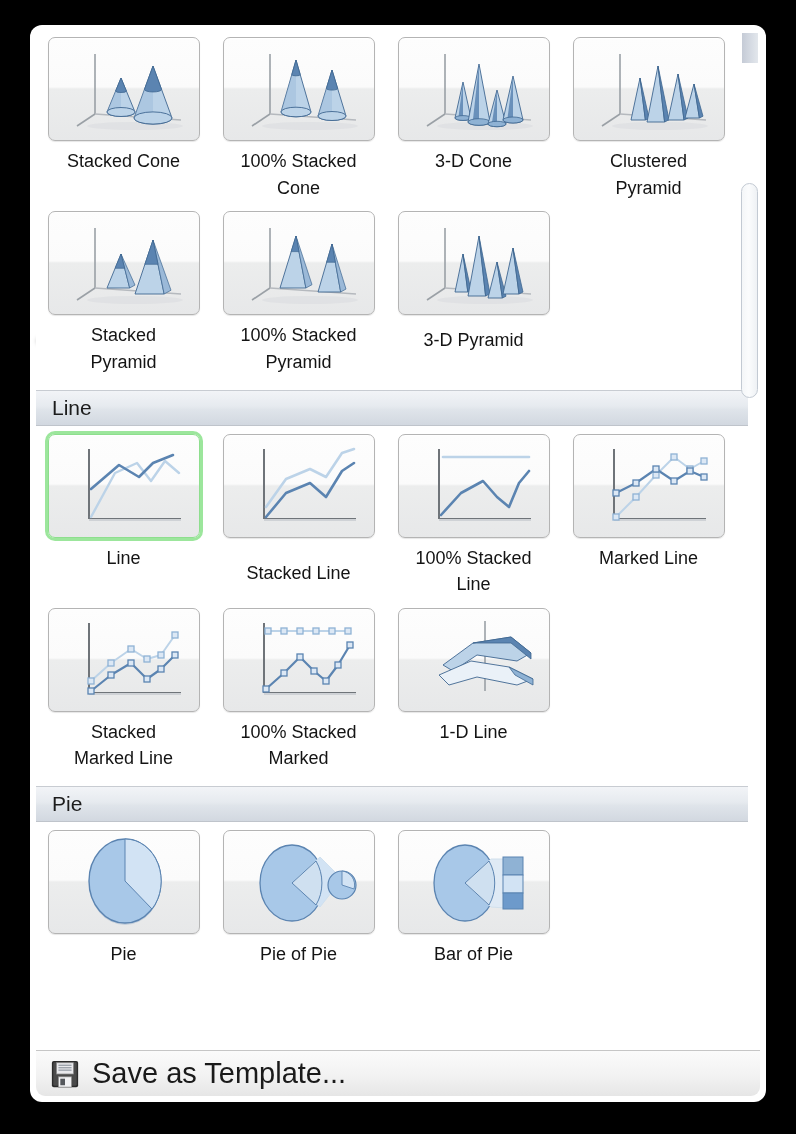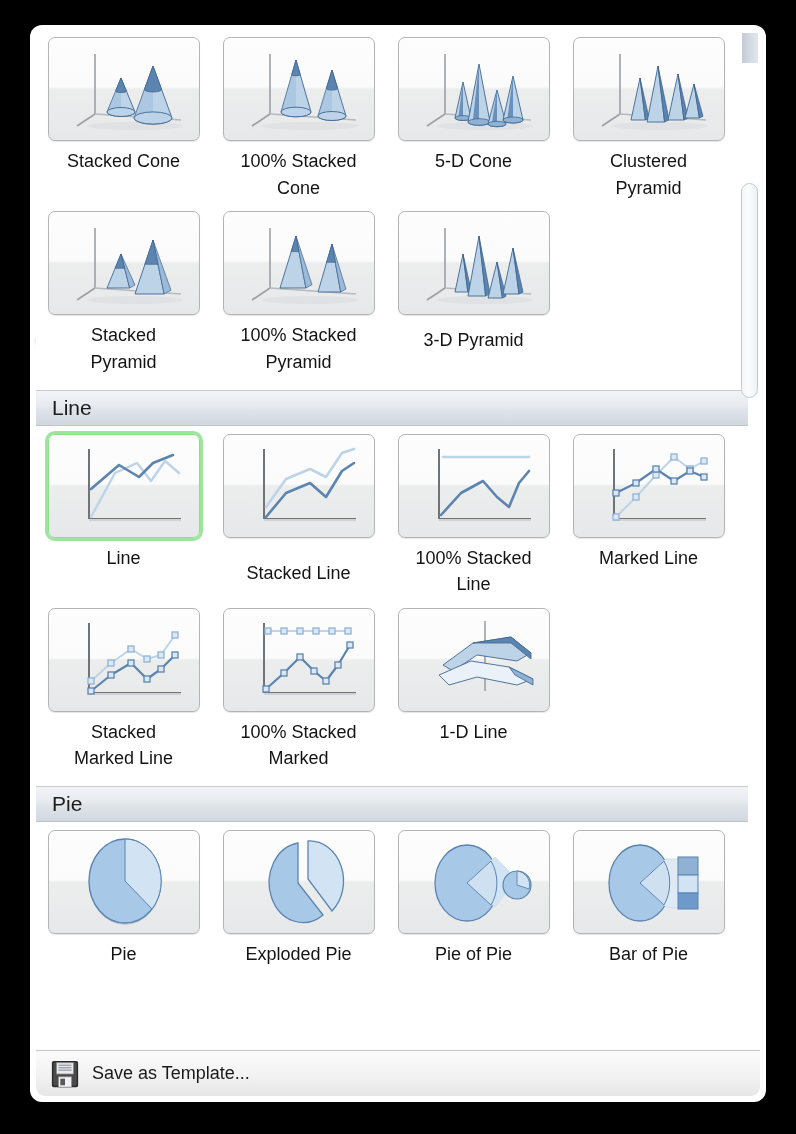--- a/index.html
+++ b/index.html
@@ -150,21 +150,21 @@
     background: linear-gradient(to bottom, #fbfbfb 0%, #f2f2f2 55%, #e6e6e6 100%);
     border-top: 1px solid #c6c6c6;
     border-radius: 0 0 9px 9px;
     display: flex;
     align-items: center;
     padding-left: 14px;
     cursor: default;
   }
   #footer-label {
     margin-left: 12px;
-    font-size: 18px;
+    font-size: 29px;
     color: #1a1a1a;
   }
   .floppy { width: 30px; height: 30px; display: block; }
 </style>
 </head>
 <body>
 
 <div id="popover">
 
   <div id="callout-arrow"></div>
@@ -226,21 +226,21 @@
           <path d="M80 26 L73.95 82 L80 84 Z" fill="#5b84b1" opacity="0.85"></path>
           <ellipse cx="80" cy="84" rx="11" ry="3.3" fill="#8fb2d4" stroke="#3f6791" stroke-width="0.8"></ellipse>
                 <path d="M98 52 L89 86 A9 2.6999999999999997 0 0 0 107 86 Z" fill="#bcd3e8" stroke="#3f6791" stroke-width="0.9"></path>
           <path d="M98 52 L93.05 84 L98 86 Z" fill="#5b84b1" opacity="0.85"></path>
           <ellipse cx="98" cy="86" rx="9" ry="2.6999999999999997" fill="#8fb2d4" stroke="#3f6791" stroke-width="0.8"></ellipse>
                 <path d="M114 38 L104 82 A10 3 0 0 0 124 82 Z" fill="#bcd3e8" stroke="#3f6791" stroke-width="0.9"></path>
           <path d="M114 38 L108.5 80 L114 82 Z" fill="#5b84b1" opacity="0.85"></path>
           <ellipse cx="114" cy="82" rx="10" ry="3" fill="#8fb2d4" stroke="#3f6791" stroke-width="0.8"></ellipse>
               </svg>
             </div>
-            <div class="tile-label" style="white-space: pre-line;">5-D Cone</div>
+            <div class="tile-label" style="white-space: pre-line;">3-D Cone</div>
           </div>
           <div class="tile">
             <div class="thumb">
               <svg viewBox="0 0 152 104" xmlns="http://www.w3.org/2000/svg">
                 <line x1="46" y1="16" x2="46" y2="76" stroke="#9aa0a6" stroke-width="1.6"></line>
           <line x1="46" y1="76" x2="28" y2="88" stroke="#9aa0a6" stroke-width="1.6"></line>
           <line x1="46" y1="76" x2="132" y2="82" stroke="#b5b9be" stroke-width="1.4"></line>
                 <ellipse cx="86" cy="88" rx="48" ry="4" fill="#d8dade" opacity="0.55"></ellipse>
                 <path d="M66 40 L57 82 L71.4 82 Z" fill="#bcd3e8" stroke="#3f6791" stroke-width="0.9"></path>
           <path d="M66 40 L71.4 82 L75 80.2 Z" fill="#5b84b1" stroke="#3f6791" stroke-width="0.8"></path>
@@ -450,29 +450,20 @@
                 <ellipse cx="76" cy="52" rx="36" ry="42" fill="#5b84b1" opacity="0.25"></ellipse>
       <ellipse cx="76" cy="50" rx="36" ry="42" fill="#a8c8e8" stroke="#5b84b1" stroke-width="1.4"></ellipse>
       <path d="M76 50 L76 8 A36 42 0 0 1 103 78 Z" fill="#d2e3f4" stroke="#5b84b1" stroke-width="1"></path>
               </svg>
             </div>
             <div class="tile-label" style="white-space: pre-line;">Pie</div>
           </div>
           <div class="tile">
             <div class="thumb">
               <svg viewBox="0 0 152 104" xmlns="http://www.w3.org/2000/svg">
-                <path d="M74 52 L74 12 A34 40 0 1 0 99 84 Z" fill="#a8c8e8" stroke="#5b84b1" stroke-width="1.3"></path>
-      <path d="M84 48 L84 10 A34 40 0 0 1 108 80 Z" fill="#d2e3f4" stroke="#5b84b1" stroke-width="1.3"></path>
-              </svg>
-            </div>
-            <div class="tile-label" style="white-space: pre-line;">Exploded Pie</div>
-          </div>
-          <div class="tile">
-            <div class="thumb">
-              <svg viewBox="0 0 152 104" xmlns="http://www.w3.org/2000/svg">
                 <ellipse cx="68" cy="52" rx="32" ry="38" fill="#a8c8e8" stroke="#5b84b1" stroke-width="1.3"></ellipse>
       <path d="M68 52 L96 26 L118 48 L96 76 Z" fill="#d2e3f4" stroke="#cfe0ef" stroke-width="1"></path>
       <path d="M68 52 L92 30 A32 38 0 0 1 92 74 Z" fill="#cfe0f0" stroke="#5b84b1" stroke-width="1"></path>
       <circle cx="118" cy="54" r="14" fill="#a8c8e8" stroke="#5b84b1" stroke-width="1.2"></circle>
       <path d="M118 54 L118 40 A14 14 0 0 1 130 58 Z" fill="#d2e3f4" stroke="#5b84b1" stroke-width="0.9"></path>
               </svg>
             </div>
             <div class="tile-label" style="white-space: pre-line;">Pie of Pie</div>
           </div>
           <div class="tile">

